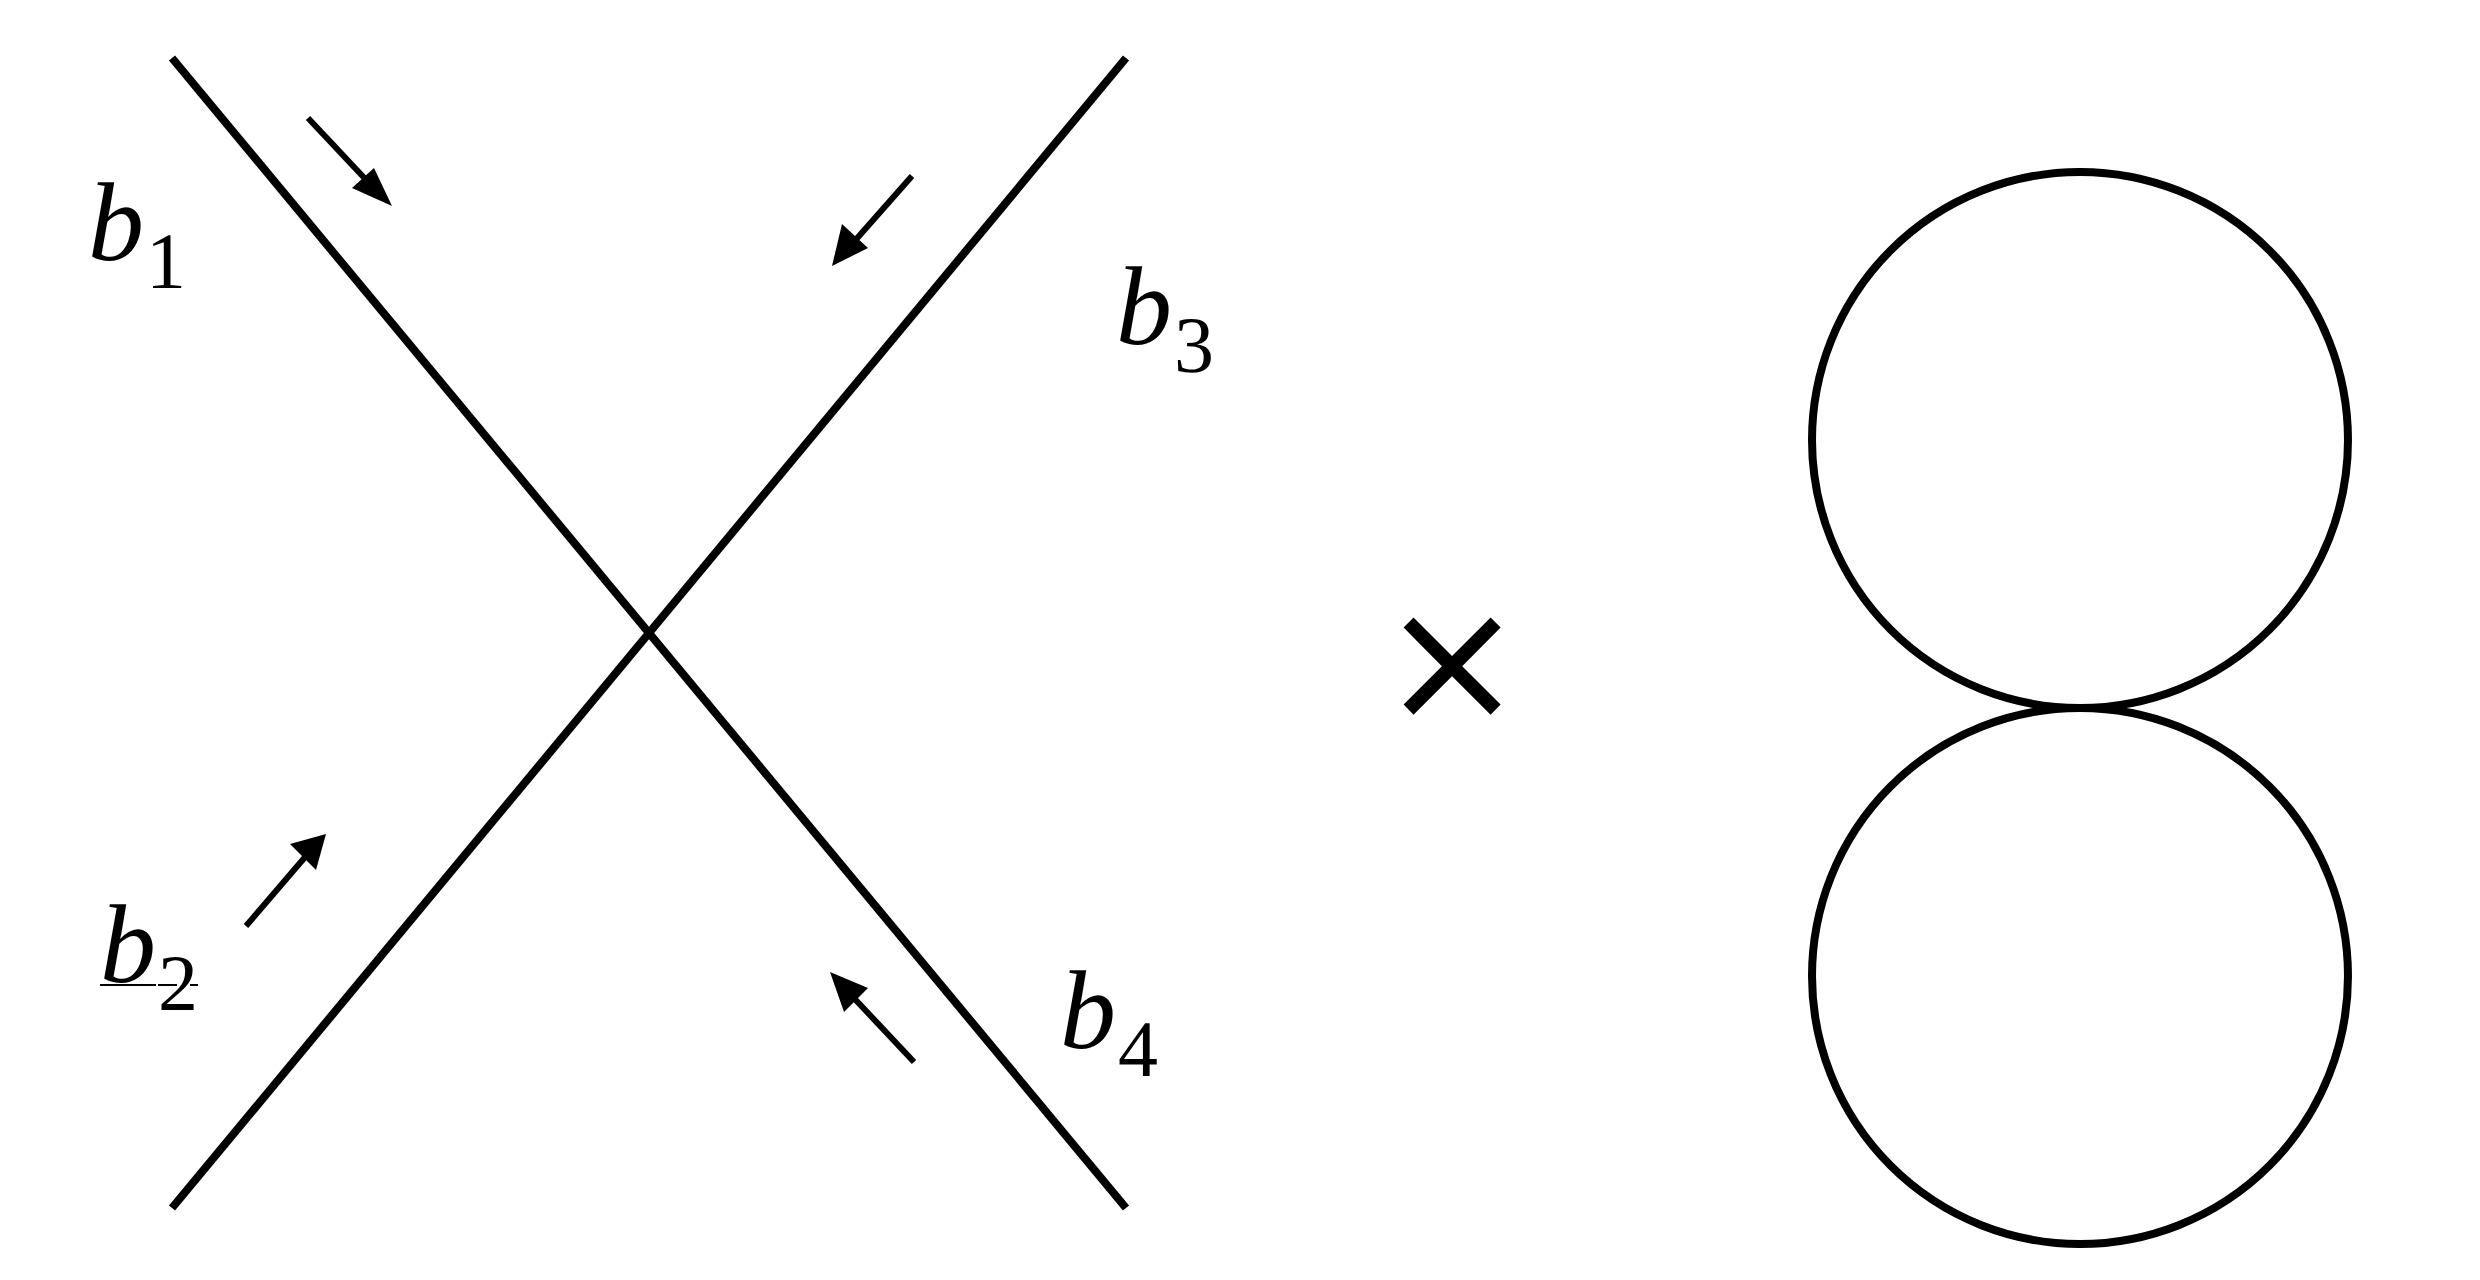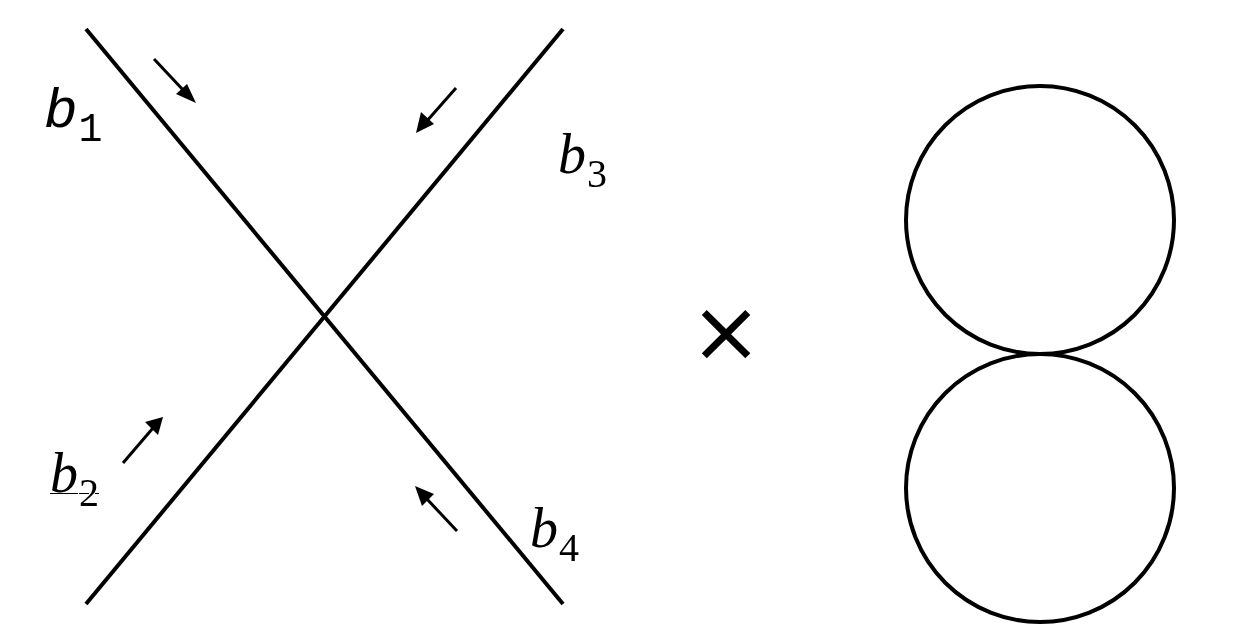--- a/index.html
+++ b/index.html
@@ -48,26 +48,26 @@
   </g>
   <g>
     <line x1="457" y1="531" x2="426" y2="498" stroke="#000" stroke-width="3"></line>
     <polygon points="415,486 434,494 422,506" fill="#000"></polygon>
   </g>
 
   <circle cx="1040" cy="220" r="134" fill="none" stroke="#000" stroke-width="4"></circle>
   <circle cx="1040" cy="488" r="134" fill="none" stroke="#000" stroke-width="4"></circle>
 </svg>
 
-<div class="lbl" style="left:44px; top:84px;font-family:Liberation Mono, monospace;">
+<div class="lbl" style="left:44px; top:84px;">
   <span class="var">b</span><span class="sub">1</span>
 </div>
 <div class="lbl" style="left:558px; top:126px;">
   <span class="var">b</span><span class="sub">3</span>
 </div>
 <div class="lbl" style="left:50px; top:445px;text-decoration:underline;">
   <span class="var">b</span><span class="sub">2</span>
 </div>
-<div class="lbl" style="left:530px; top:500px;">
+<div class="lbl" style="left:530px; top:478px;">
   <span class="var">b</span><span class="sub">4</span>
 </div>
 
 <div class="times" style="left:690px; top:288px;">×</div>
 
 </body></html>

